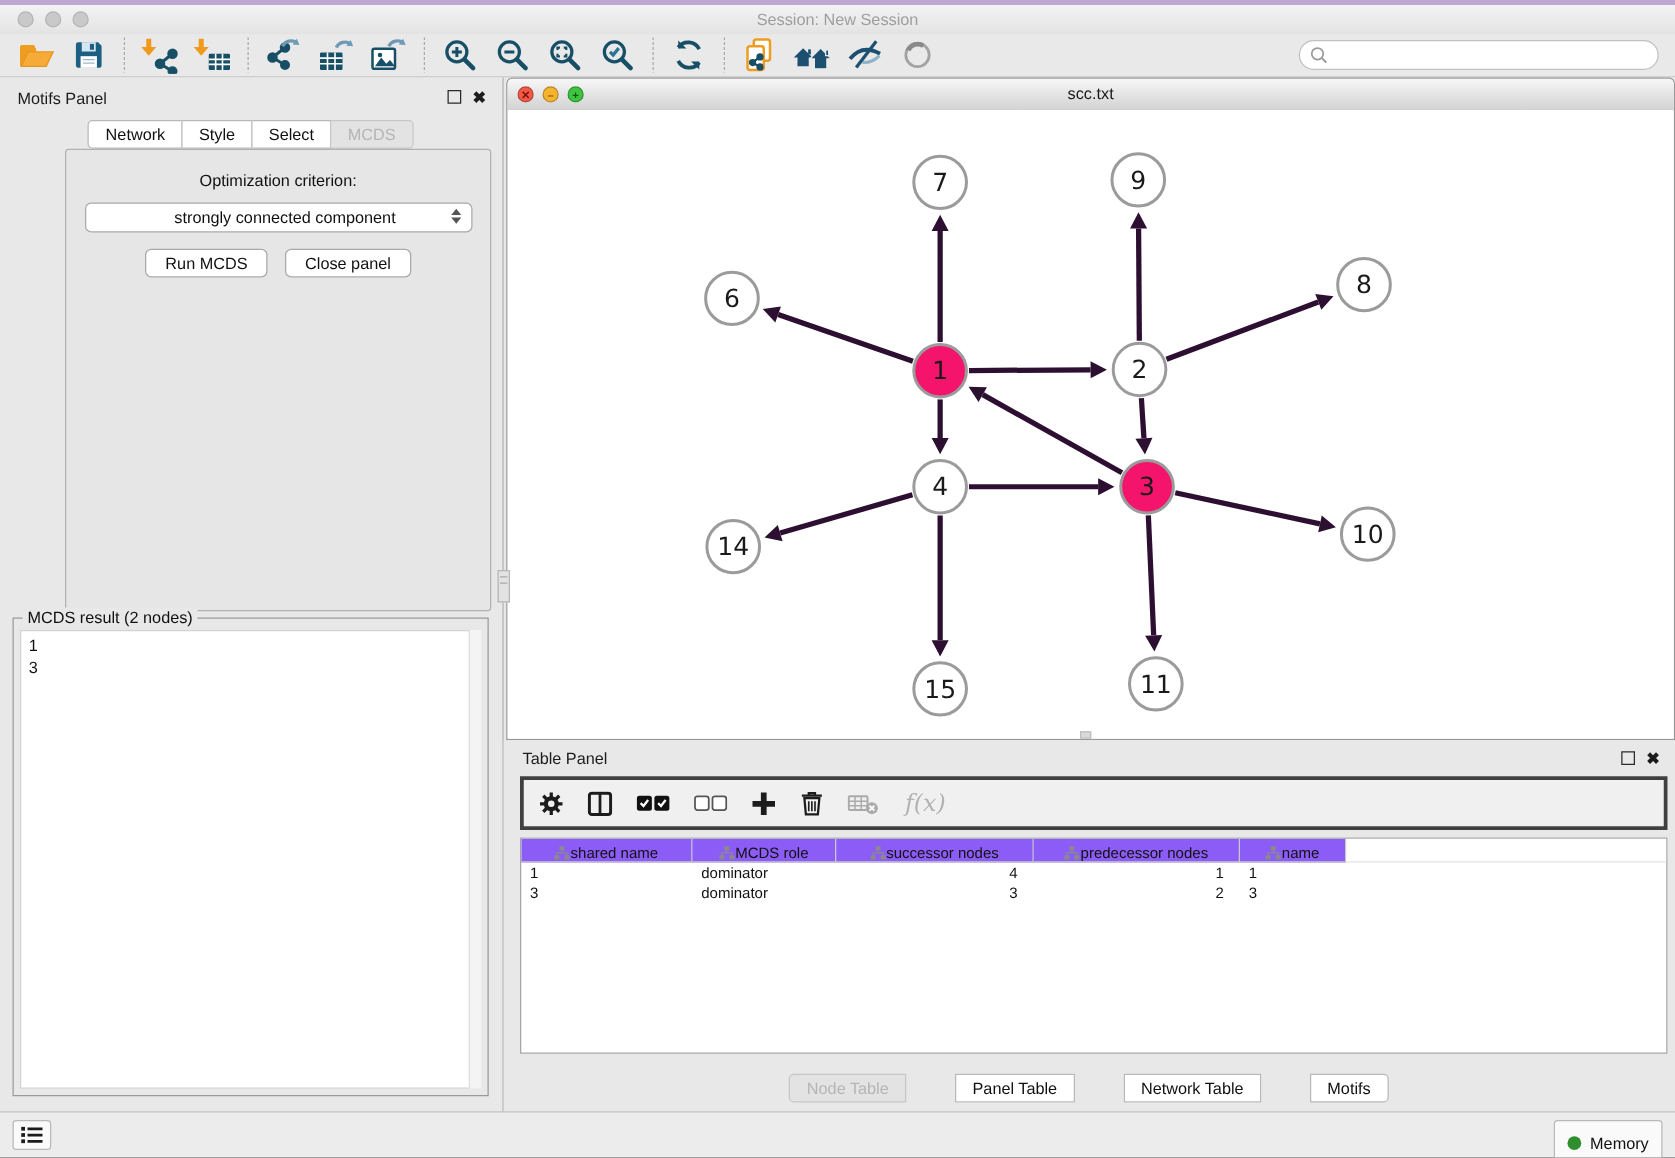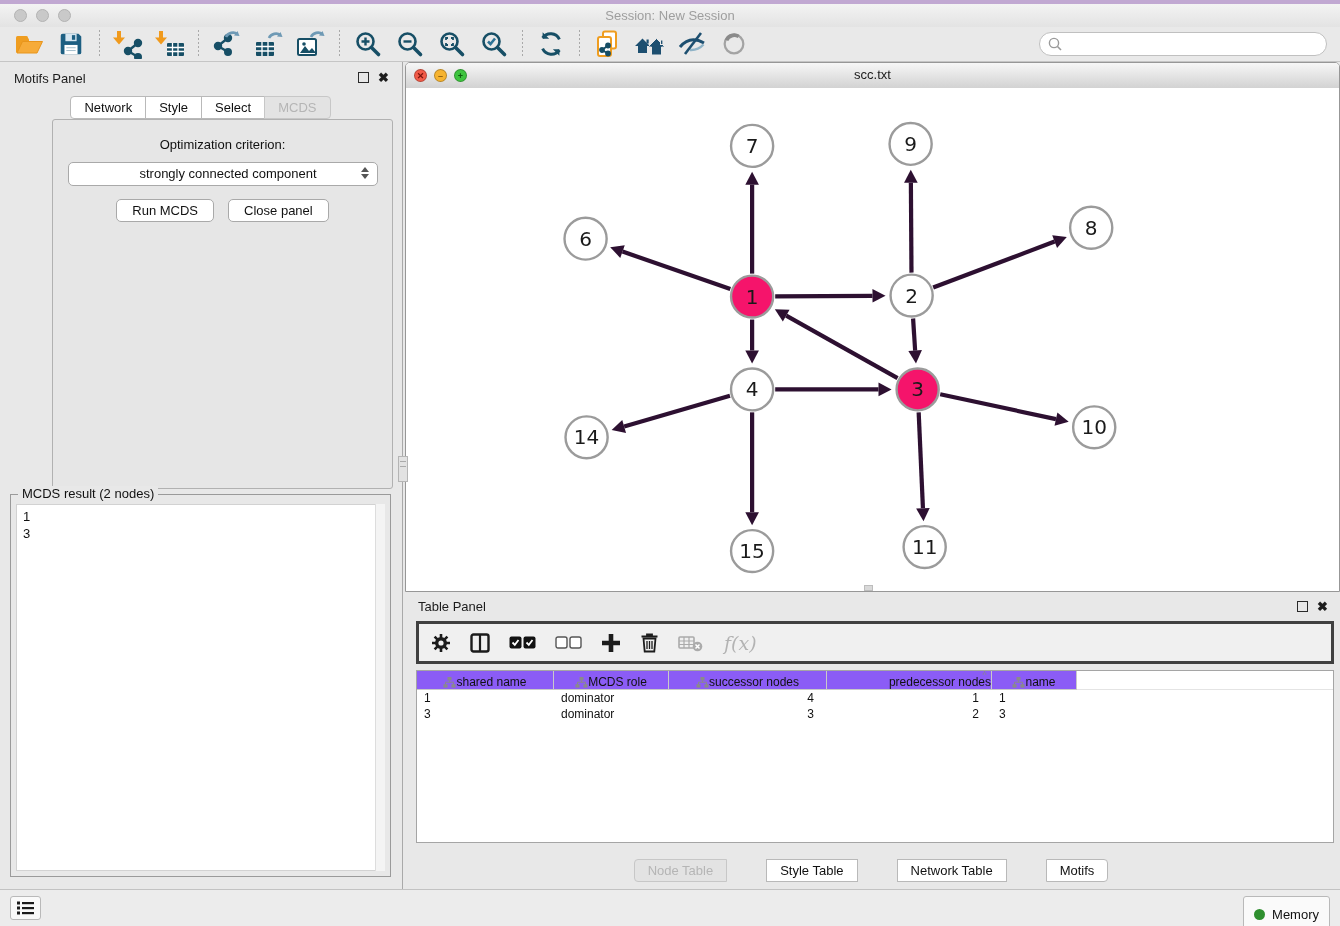--- a/index.html
+++ b/index.html
@@ -478,21 +478,21 @@
                 <svg width="13" height="13" viewBox="0 0 13 13">
                   <g fill="#8a8a8a">
                     <rect x="4.5" y="1" width="4" height="3.4"></rect>
                     <rect x="0.5" y="8.2" width="4" height="3.4"></rect>
                     <rect x="8.5" y="8.2" width="4" height="3.4"></rect>
                   </g>
                   <path d="M6.5 4.4v1.8 M2.5 8.2V6.2h8v2" fill="none" stroke="#8a8a8a" stroke-width="1"></path>
                 </svg>
                 <span>successor nodes</span>
               </div>
-              <div class="th" style="width: 165px; flex-direction: column;">
+              <div class="th" style="width: 165px;">
                 <svg width="13" height="13" viewBox="0 0 13 13">
                   <g fill="#8a8a8a">
                     <rect x="4.5" y="1" width="4" height="3.4"></rect>
                     <rect x="0.5" y="8.2" width="4" height="3.4"></rect>
                     <rect x="8.5" y="8.2" width="4" height="3.4"></rect>
                   </g>
                   <path d="M6.5 4.4v1.8 M2.5 8.2V6.2h8v2" fill="none" stroke="#8a8a8a" stroke-width="1"></path>
                 </svg>
                 <span>predecessor nodes</span>
               </div>
@@ -522,21 +522,21 @@
                 <div class="td" style="width: 115px; text-align: left;">dominator</div>
                 <div class="td" style="width: 158px; text-align: right; padding-right: 13px;">3</div>
                 <div class="td" style="width: 165px; text-align: right; padding-right: 13px;">2</div>
                 <div class="td" style="width: 85px; text-align: left;">3</div>
               </div>
             </div>
         </div>
 
         <div class="tp-tabs" id="tp-tabs">
             <span class="tab active">Node Table</span>
-            <span class="tab">Style Table</span>
+            <span class="tab">Panel Table</span>
             <span class="tab">Network Table</span>
             <span class="tab">Motifs</span>
           </div>
       </div>
     </div>
   </div>
 
   <div class="statusbar">
     <span class="sb-left-btn">
       <svg width="19" height="16" viewBox="0 0 19 16">

